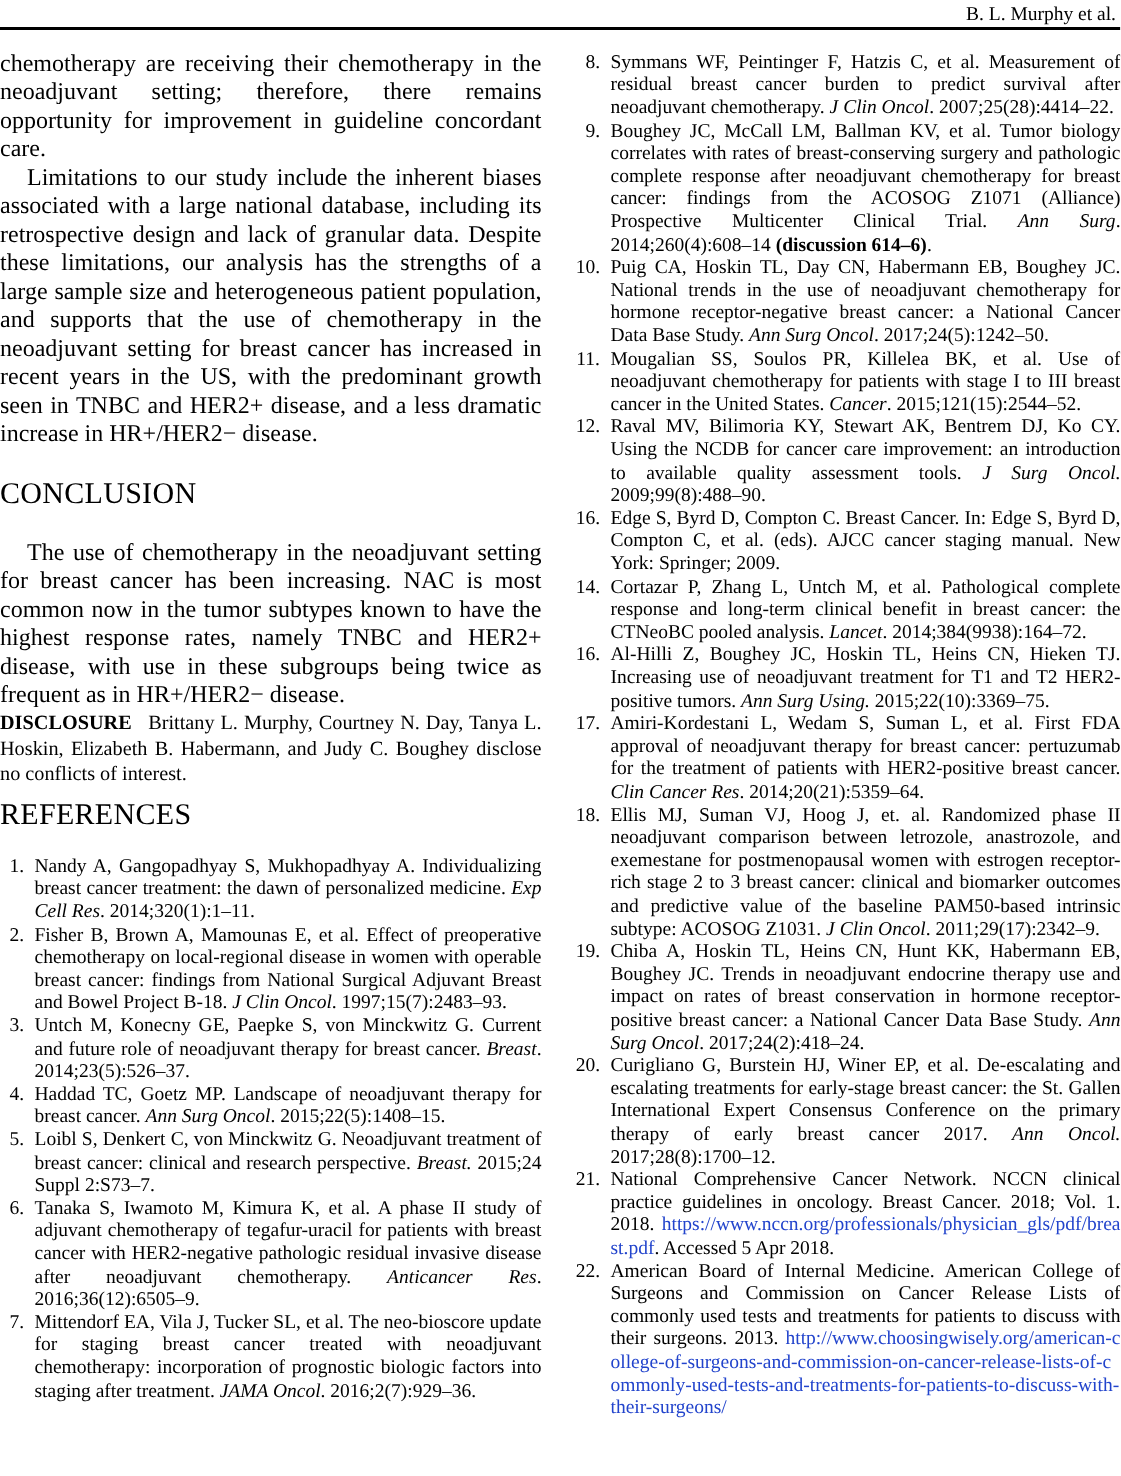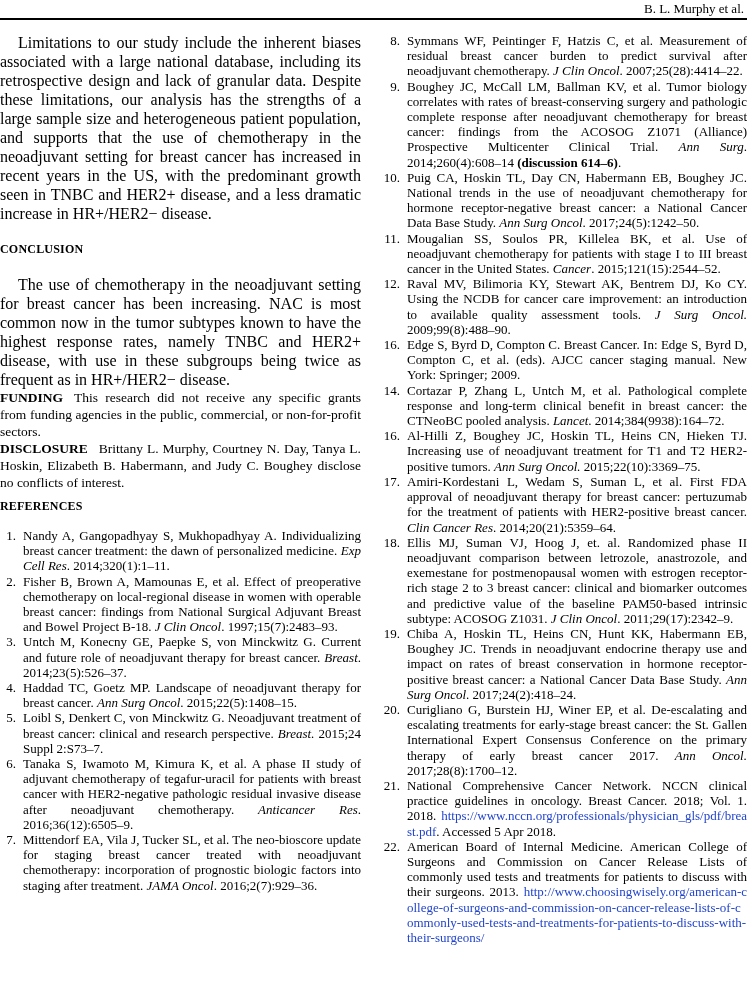--- a/index.html
+++ b/index.html
@@ -34,22 +34,22 @@
   p.body {
     margin: 0;
     font-size: 16px;
     line-height: 19px;
     text-align: justify;
     hyphens: none;
   }
   p.body.indent { text-indent: 18px; }
 
   h2.sect {
-    font-size: 12px;
-    font-weight: bold;
+    font-size: 20px;
+    font-weight: normal;
     margin: 19px 0 18px 0;
     letter-spacing: 0.2px;
   }
   h2.refs-head { margin: 8px 0 14px 0; }
 
   p.note {
     margin: 0;
     font-size: 13.5px;
     line-height: 17px;
     text-align: justify;
@@ -94,28 +94,26 @@
 <div class="page">
 
   <div class="running-head">
     <span>B. L. Murphy et al.</span>
   </div>
   <hr class="head-rule">
 
   <div class="columns">
 
     <div class="col-left">
+      <p class="body">chemotherapy are receiving their chemotherapy in the neoadjuvant setting; therefore, there remains opportunity for improvement in guideline concordant care.</p>
       <p class="body indent">Limitations to our study include the inherent biases associated with a large national database, including its retrospective design and lack of granular data. Despite these limitations, our analysis has the strengths of a large sample size and heterogeneous patient population, and supports that the use of chemotherapy in the neoadjuvant setting for breast cancer has increased in recent years in the US, with the predominant growth seen in TNBC and HER2+ disease, and a less dramatic increase in HR+/HER2− disease.</p>
 
       <h2 class="sect">CONCLUSION</h2>
       <p class="body indent">The use of chemotherapy in the neoadjuvant setting for breast cancer has been increasing. NAC is most common now in the tumor subtypes known to have the highest response rates, namely TNBC and HER2+ disease, with use in these subgroups being twice as frequent as in HR+/HER2− disease.</p>
 
-      <p class="note note-funding">
-        <span class="note-label">FUNDING</span><span>This research did not receive any specific grants from funding agencies in the public, commercial, or non-for-profit sectors.</span>
-      </p>
 
       <p class="note note-disclosure">
         <span class="note-label">DISCLOSURE</span><span>Brittany L. Murphy, Courtney N. Day, Tanya L. Hoskin, Elizabeth B. Habermann, and Judy C. Boughey disclose no conflicts of interest.</span>
       </p>
 
       <h2 class="sect refs-head">REFERENCES</h2>
 
       <ol class="refs refs-left">
           <li><span class="ref-num">1.</span><span>Nandy A, Gangopadhyay S, Mukhopadhyay A. Individualizing breast cancer treatment: the dawn of personalized medicine. </span><i>Exp Cell Res</i><span>. 2014;320(1):1–11.</span></li>
           <li><span class="ref-num">2.</span><span>Fisher B, Brown A, Mamounas E, et al. Effect of preoperative chemotherapy on local-regional disease in women with operable breast cancer: findings from National Surgical Adjuvant Breast and Bowel Project B-18. </span><i>J Clin Oncol</i><span>. 1997;15(7):2483–93.</span></li>
@@ -129,21 +127,21 @@
 
     <div class="col-right">
       <ol class="refs refs-right">
           <li><span class="ref-num">8.</span><span>Symmans WF, Peintinger F, Hatzis C, et al. Measurement of residual breast cancer burden to predict survival after neoadjuvant chemotherapy. </span><i>J Clin Oncol</i><span>. 2007;25(28):4414–22.</span></li>
           <li><span class="ref-num">9.</span><span>Boughey JC, McCall LM, Ballman KV, et al. Tumor biology correlates with rates of breast-conserving surgery and pathologic complete response after neoadjuvant chemotherapy for breast cancer: findings from the ACOSOG Z1071 (Alliance) Prospective Multicenter Clinical Trial. </span><i>Ann Surg</i><span>. 2014;260(4):608–14 </span><b>(discussion 614–6)</b><span>.</span></li>
           <li><span class="ref-num">10.</span><span>Puig CA, Hoskin TL, Day CN, Habermann EB, Boughey JC. National trends in the use of neoadjuvant chemotherapy for hormone receptor-negative breast cancer: a National Cancer Data Base Study. </span><i>Ann Surg Oncol</i><span>. 2017;24(5):1242–50.</span></li>
           <li><span class="ref-num">11.</span><span>Mougalian SS, Soulos PR, Killelea BK, et al. Use of neoadjuvant chemotherapy for patients with stage I to III breast cancer in the United States. </span><i>Cancer</i><span>. 2015;121(15):2544–52.</span></li>
           <li><span class="ref-num">12.</span><span>Raval MV, Bilimoria KY, Stewart AK, Bentrem DJ, Ko CY. Using the NCDB for cancer care improvement: an introduction to available quality assessment tools. </span><i>J Surg Oncol.</i><span> 2009;99(8):488–90.</span></li>
           <li><span class="ref-num">16.</span><span>Edge S, Byrd D, Compton C. Breast Cancer. In: Edge S, Byrd D, Compton C, et al. (eds). AJCC cancer staging manual. New York: Springer; 2009.</span></li>
           <li><span class="ref-num">14.</span><span>Cortazar P, Zhang L, Untch M, et al. Pathological complete response and long-term clinical benefit in breast cancer: the CTNeoBC pooled analysis. </span><i>Lancet</i><span>. 2014;384(9938):164–72.</span></li>
-          <li><span class="ref-num">16.</span><span>Al-Hilli Z, Boughey JC, Hoskin TL, Heins CN, Hieken TJ. Increasing use of neoadjuvant treatment for T1 and T2 HER2-positive tumors. </span><i>Ann Surg Oncol.</i><span> 2015;22(10):3369–75.</span></li>
+          <li><span class="ref-num">16.</span><span>Al-Hilli Z, Boughey JC, Hoskin TL, Heins CN, Hieken TJ. Increasing use of neoadjuvant treatment for T1 and T2 HER2-positive tumors. </span><i>Ann Surg Using.</i><span> 2015;22(10):3369–75.</span></li>
           <li><span class="ref-num">17.</span><span>Amiri-Kordestani L, Wedam S, Suman L, et al. First FDA approval of neoadjuvant therapy for breast cancer: pertuzumab for the treatment of patients with HER2-positive breast cancer. </span><i>Clin Cancer Res</i><span>. 2014;20(21):5359–64.</span></li>
           <li><span class="ref-num">18.</span><span>Ellis MJ, Suman VJ, Hoog J, et. al. Randomized phase II neoadjuvant comparison between letrozole, anastrozole, and exemestane for postmenopausal women with estrogen receptor-rich stage 2 to 3 breast cancer: clinical and biomarker outcomes and predictive value of the baseline PAM50-based intrinsic subtype: ACOSOG Z1031. </span><i>J Clin Oncol</i><span>. 2011;29(17):2342–9.</span></li>
           <li><span class="ref-num">19.</span><span>Chiba A, Hoskin TL, Heins CN, Hunt KK, Habermann EB, Boughey JC. Trends in neoadjuvant endocrine therapy use and impact on rates of breast conservation in hormone receptor-positive breast cancer: a National Cancer Data Base Study. </span><i>Ann Surg Oncol</i><span>. 2017;24(2):418–24.</span></li>
           <li><span class="ref-num">20.</span><span>Curigliano G, Burstein HJ, Winer EP, et al. De-escalating and escalating treatments for early-stage breast cancer: the St. Gallen International Expert Consensus Conference on the primary therapy of early breast cancer 2017. </span><i>Ann Oncol.</i><span> 2017;28(8):1700–12.</span></li>
           <li><span class="ref-num">21.</span><span>National Comprehensive Cancer Network. NCCN clinical practice guidelines in oncology. Breast Cancer. 2018; Vol. 1. 2018. </span><a href="#" class="ref-link">https://www.nccn.org/professionals/physician_gls/pdf/breast.pdf</a><span>. Accessed 5 Apr 2018.</span></li>
           <li><span class="ref-num">22.</span><span>American Board of Internal Medicine. American College of Surgeons and Commission on Cancer Release Lists of commonly used tests and treatments for patients to discuss with their surgeons. 2013. </span><a href="#" class="ref-link">http://www.choosingwisely.org/american-college-of-surgeons-and-commission-on-cancer-release-lists-of-commonly-used-tests-and-treatments-for-patients-to-discuss-with-their-surgeons/</a></li>
         </ol>
     </div>
 
   </div>

